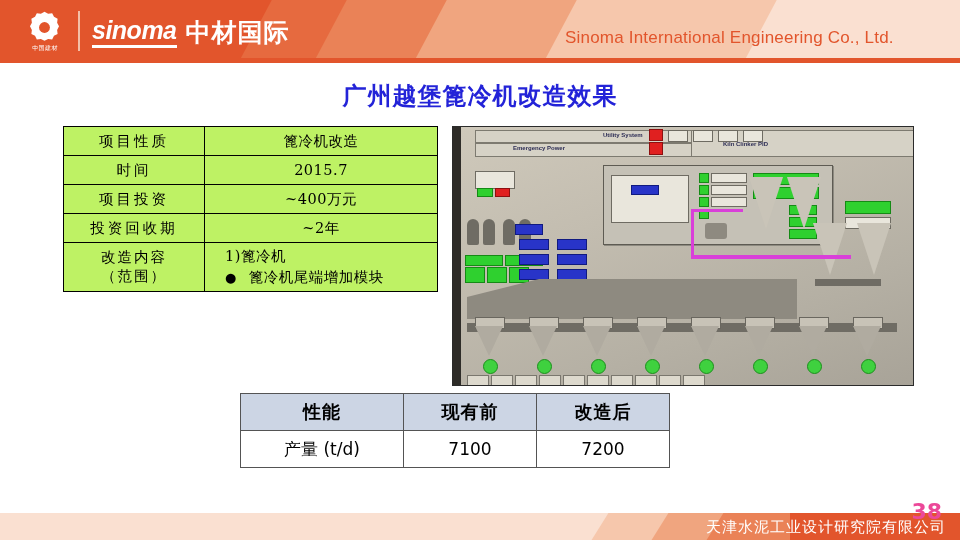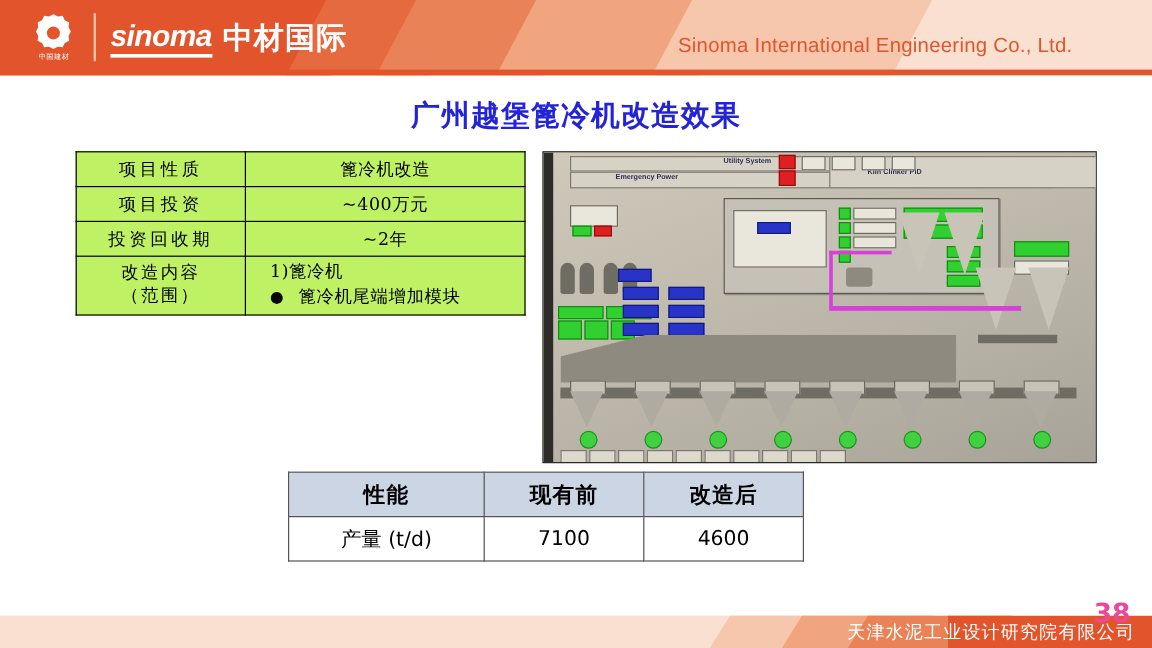--- a/index.html
+++ b/index.html
@@ -117,20 +117,24 @@
 
 <div class="slide-title">广州越堡篦冷机改造效果</div>
 
 <table class="info-table">
   <tbody>
     <tr>
       <td class="k">项目性质</td>
       <td class="v">篦冷机改造</td>
     </tr>
     <tr>
+      <td class="k">时间</td>
+      <td class="v">2015.7</td>
+    </tr>
+    <tr>
       <td class="k">项目投资</td>
       <td class="v">~400万元</td>
     </tr>
     <tr>
       <td class="k">投资回收期</td>
       <td class="v">~2年</td>
     </tr>
     <tr>
       <td class="k scope-k">
         <div>改造内容</div>
@@ -260,21 +264,21 @@
     <tr>
       <th class="c1">性能</th>
       <th class="c2">现有前</th>
       <th class="c3">改造后</th>
     </tr>
   </thead>
   <tbody>
     <tr>
       <td>产量 (t/d)</td>
       <td>7100</td>
-      <td>4600</td>
+      <td>7200</td>
     </tr>
   </tbody>
 </table>
 
 <div class="page-num">38</div>
 <div class="footer">
   <div class="ft-band ft-f1"></div>
   <div class="ft-band ft-f2"></div>
   <div class="ft-band ft-f3"></div>
   <div class="ft-band ft-f4"></div>

